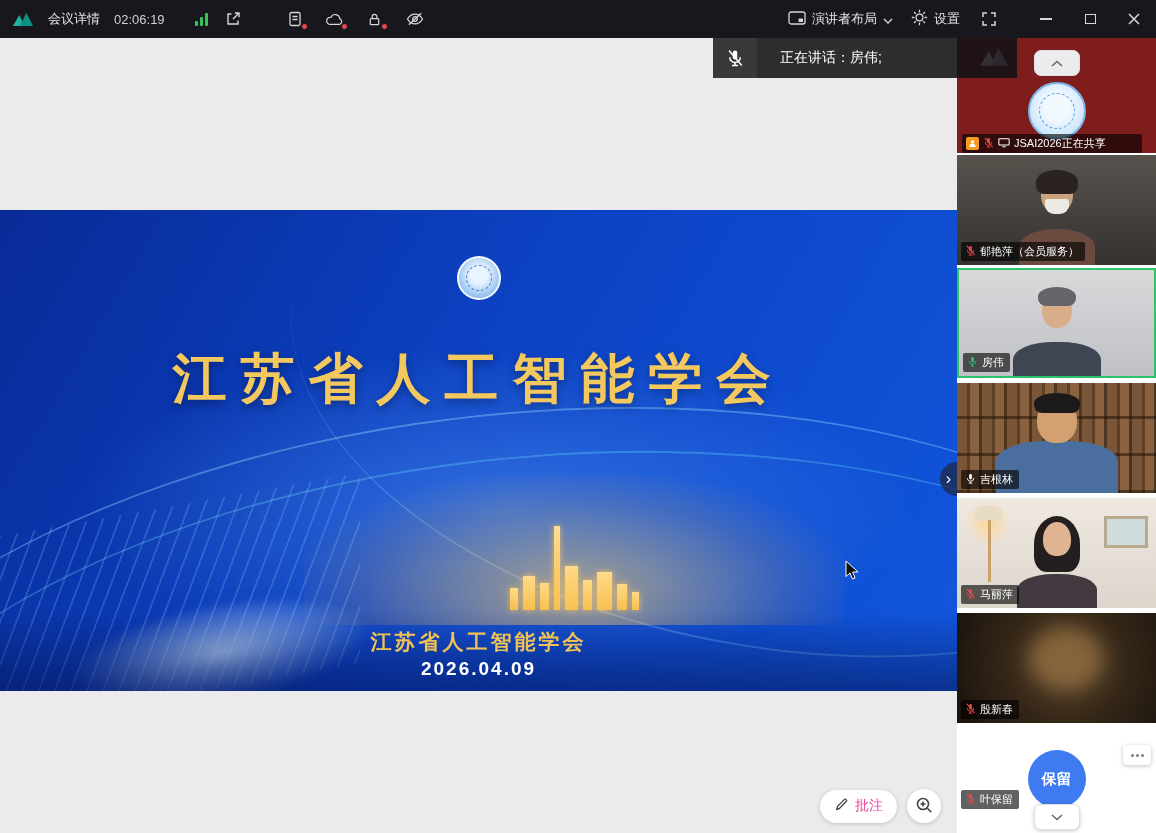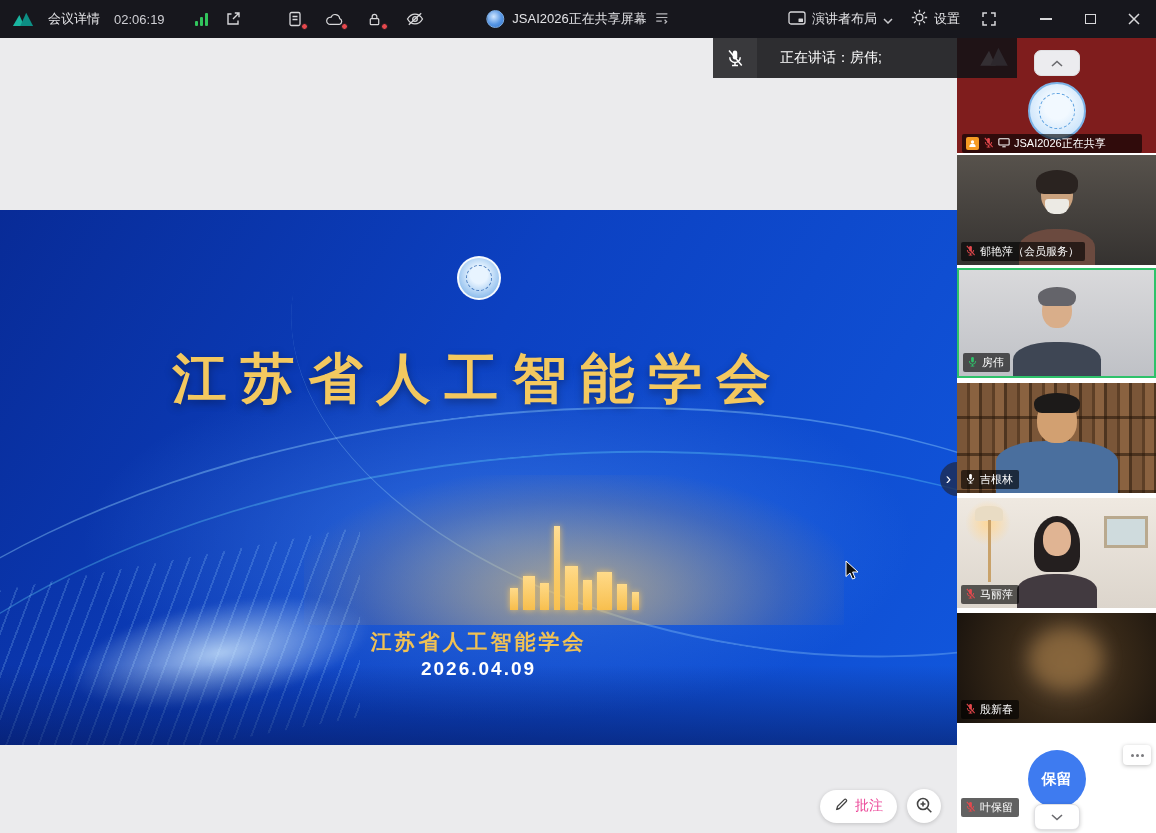--- a/index.html
+++ b/index.html
@@ -29,21 +29,21 @@
   
   .toast { position:absolute; left:713px; top:38px; width:304px; height:40px; background:rgba(18,18,22,0.88); display:flex; align-items:center; color:#fff; font-size:14px; z-index:50; }
   .toast-ic { width:44px; height:40px; display:flex; align-items:center; justify-content:center; background:rgba(255,255,255,0.06); }
   .toast-logo { margin-left:auto; margin-right:8px; opacity:.55; }
 
   
   .content { position:relative; display:flex; width:1156px; height:795px; }
   .stage { position:relative; width:957px; height:795px; background:#ebebed; overflow:hidden; }
 
   
-  .slide { position:absolute; left:0; top:172px; width:957px; height:535px; overflow:hidden;
+  .slide { position:absolute; left:0; top:172px; width:957px; height:481px; overflow:hidden;
            background:linear-gradient(120deg,#082b97 0%, #0c41c2 45%, #1157dd 100%); }
   .slide::before { content:''; position:absolute; inset:0; background:radial-gradient(ellipse 62% 48% at 52% 62%, rgba(90,160,255,0.45), transparent 70%); }
   .sw { position:absolute; border-radius:50%; pointer-events:none; }
   .sw1 { width:1500px; height:760px; top:205px; left:-250px; border-top:2px solid rgba(150,215,255,0.4); transform:rotate(-7deg); }
   .sw2 { width:1500px; height:760px; top:245px; left:-200px; border-top:2px solid rgba(110,230,255,0.3); transform:rotate(-5deg); }
   .sw3 { width:1000px; height:560px; top:-120px; right:-330px; border-bottom:2px solid rgba(160,220,255,0.3); transform:rotate(9deg); }
   .streaks { position:absolute; left:-70px; bottom:-10px; width:430px; height:190px; opacity:.6; transform:skewY(-10deg);
              background:repeating-linear-gradient(112deg, rgba(150,205,255,0.35) 0 2px, transparent 2px 16px); }
   .flare { position:absolute; left:55px; top:388px; width:330px; height:110px; transform:rotate(-10deg); filter:blur(2px);
            background:radial-gradient(ellipse, rgba(210,235,255,0.8), transparent 65%); }
@@ -158,30 +158,20 @@
         <span class="tb-icon">
           <svg width="18" height="14" viewBox="0 0 18 14" fill="none" stroke="#d8d8da" stroke-width="1.3">
               <path d="M1.5 7C3.5 3.6 6 2.1 9 2.1S14.5 3.6 16.5 7C14.5 10.4 12 11.9 9 11.9S3.5 10.4 1.5 7Z"></path>
               <circle cx="9" cy="7" r="2.3"></circle>
               <path d="M2.8 12.8L15.2 1.2"></path>
             </svg>
         </span>
       </span>
     </div>
 
-    <div class="tb-center">
-      <span class="share-dot-logo"></span>
-      <span>JSAI2026正在共享屏幕</span>
-      <span>
-        <svg width="15" height="13" viewBox="0 0 16 14" fill="none" stroke="#b8b8bc" stroke-width="1.3">
-            <path d="M2 3h12M2 7h12M2 11h6"></path>
-            <path d="M11 9.5l2.2 2-2.2 2"></path>
-          </svg>
-      </span>
-    </div>
 
     <div class="tb-right">
       <div class="tb-group">
         <span>
           <svg width="18" height="14" viewBox="0 0 18 14" fill="none" stroke="#d8d8da" stroke-width="1.3">
               <rect x="1" y="1" width="16" height="12" rx="2"></rect>
               <rect x="10.5" y="7.5" width="4.5" height="3.5" rx="0.5" fill="#d8d8da" stroke="none"></rect>
             </svg>
         </span>
         <span>演讲者布局</span>
@@ -412,21 +402,21 @@
                 <path d="M12 18v4M8 22h8" stroke="#e5484d" stroke-width="2"></path>
                 <path d="M4 2l17 20" stroke="#e5484d" stroke-width="2.2"></path>
               </svg>
           </span>
           <span>殷新春</span>
         </div>
       </div>
 
       <div class="tile t6">
         <div class="blue-circle">保留</div>
-        <div class="name-badge" style="bottom:16px">
+        <div class="name-badge" style="bottom:24px">
           <span>
             <svg width="11" height="11" viewBox="0 0 24 24" fill="#e5484d">
                 <rect x="9" y="2" width="6" height="12" rx="3"></rect>
                 <path d="M5 11a7 7 0 0 0 14 0" fill="none" stroke="#e5484d" stroke-width="2"></path>
                 <path d="M12 18v4M8 22h8" stroke="#e5484d" stroke-width="2"></path>
                 <path d="M4 2l17 20" stroke="#e5484d" stroke-width="2.2"></path>
               </svg>
           </span>
           <span>叶保留</span>
         </div>

